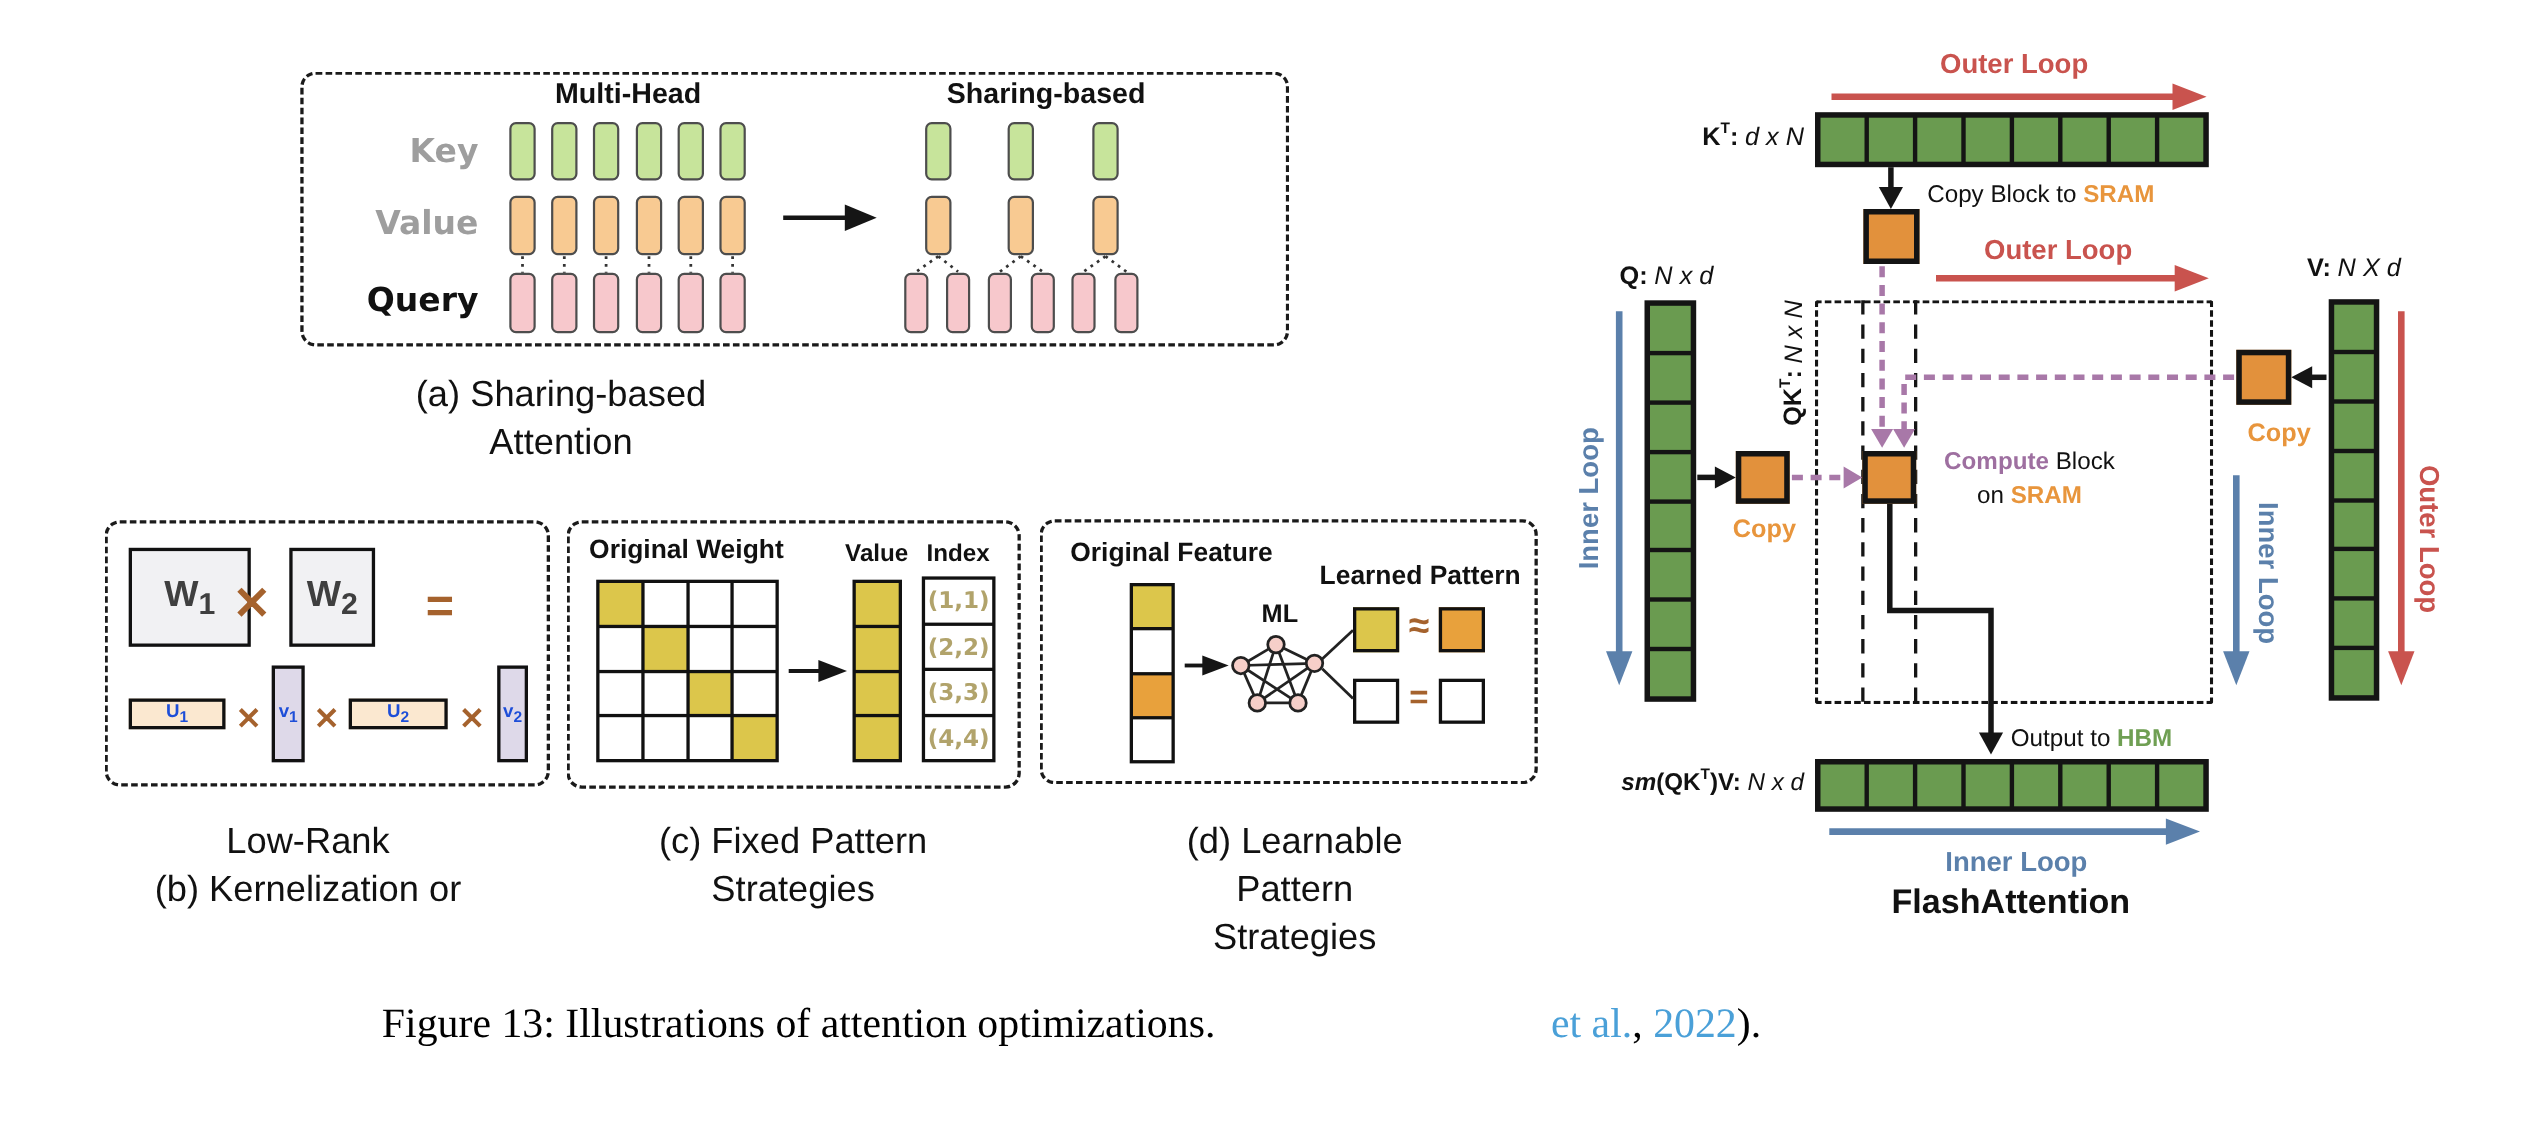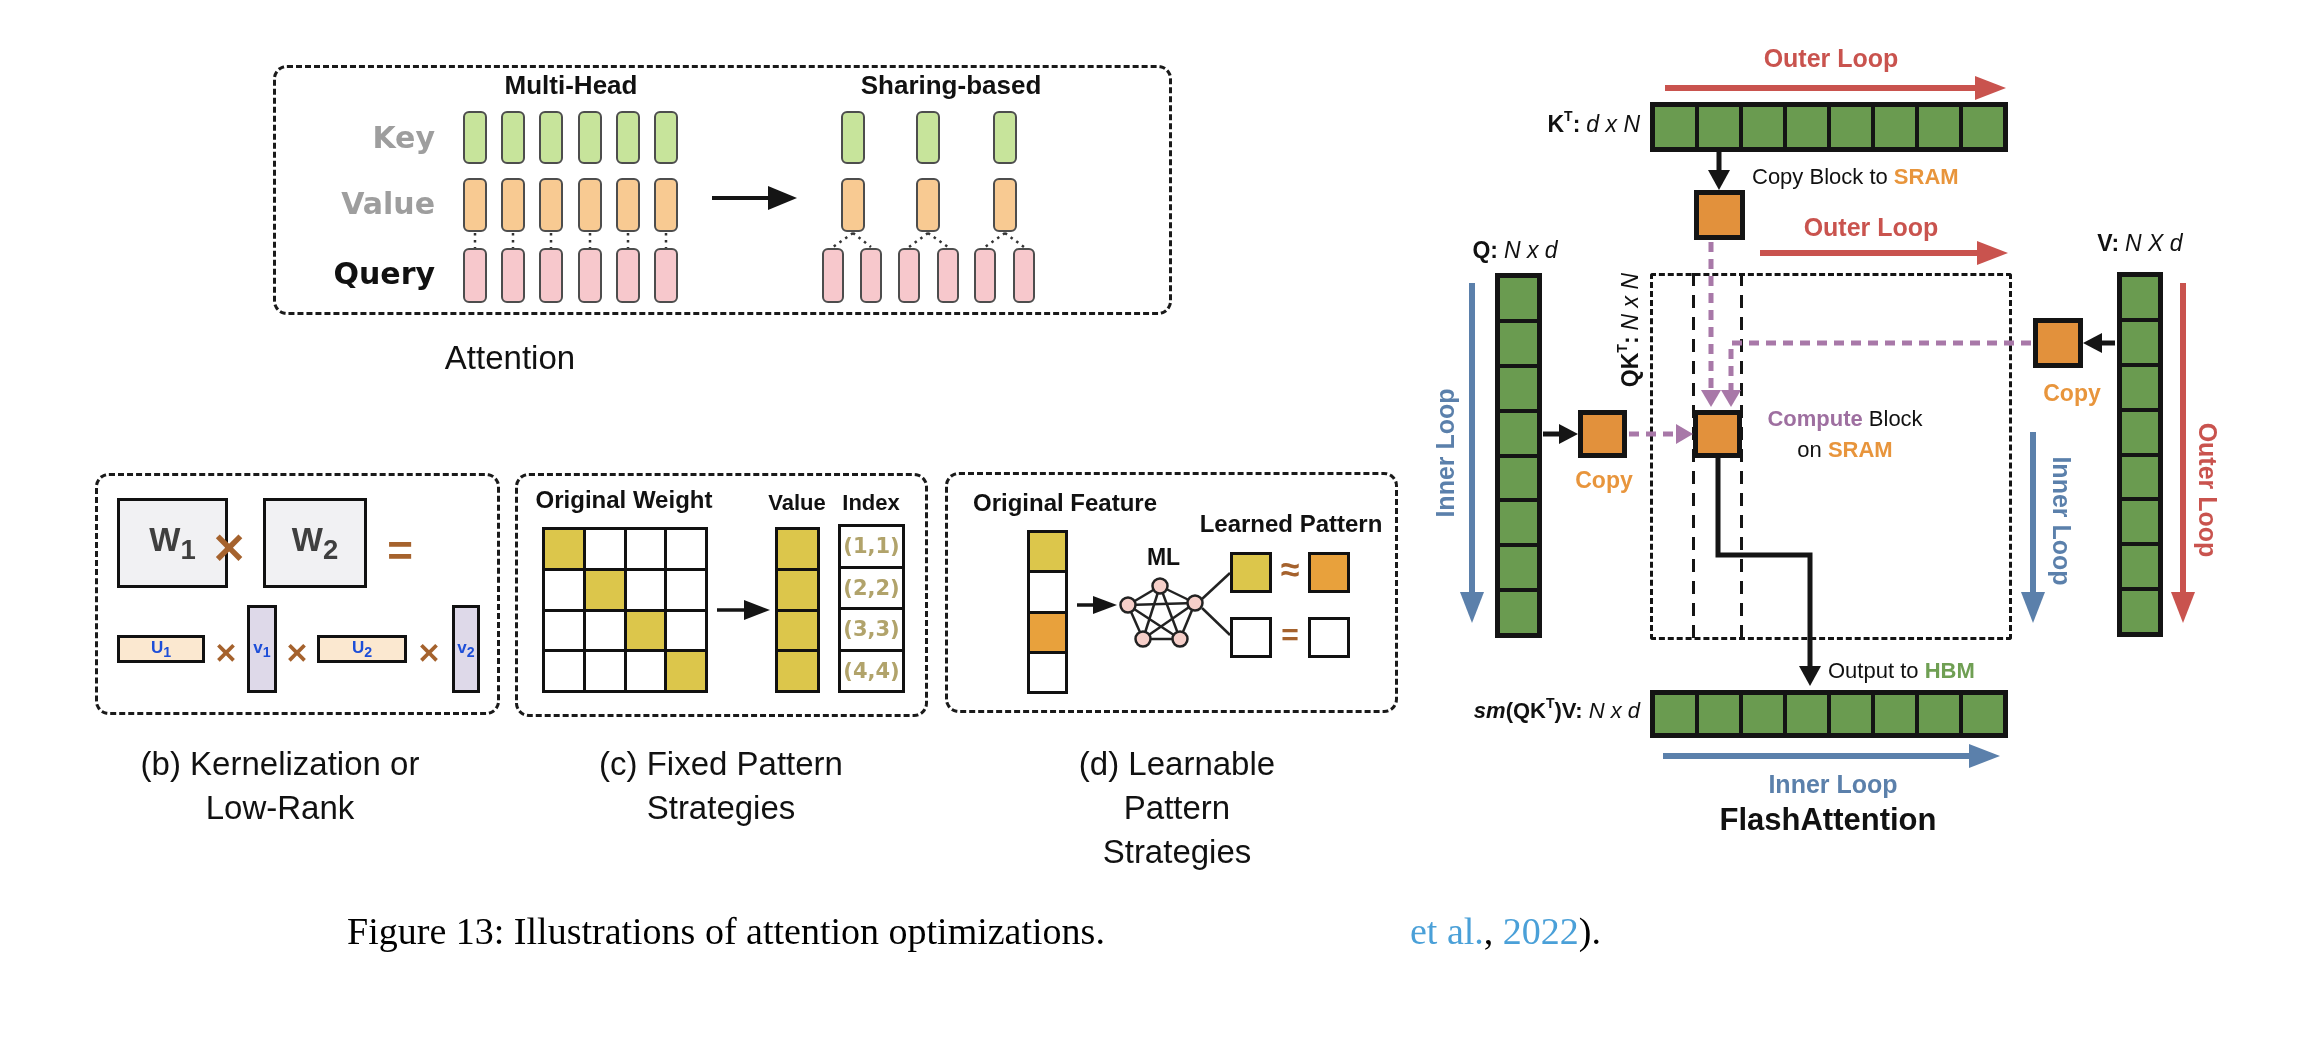--- a/index.html
+++ b/index.html
@@ -103,50 +103,51 @@
       <div class="abar" style="left: 916px; top: 178px; width: 24px; height: 54px; background: rgb(248, 202, 146);"></div>
       <div class="abar" style="left: 993px; top: 178px; width: 24px; height: 54px; background: rgb(248, 202, 146);"></div>
       <div class="abar" style="left: 822px; top: 248px; width: 22px; height: 55px; background: rgb(247, 200, 204);"></div>
       <div class="abar" style="left: 860px; top: 248px; width: 22px; height: 55px; background: rgb(247, 200, 204);"></div>
       <div class="abar" style="left: 898px; top: 248px; width: 22px; height: 55px; background: rgb(247, 200, 204);"></div>
       <div class="abar" style="left: 937px; top: 248px; width: 22px; height: 55px; background: rgb(247, 200, 204);"></div>
       <div class="abar" style="left: 974px; top: 248px; width: 22px; height: 55px; background: rgb(247, 200, 204);"></div>
       <div class="abar" style="left: 1013px; top: 248px; width: 22px; height: 55px; background: rgb(247, 200, 204);"></div>
     </div>
   <div class="panel-caption" style="left:360px;top:336px;width:300px;">
+    <div>(a) Sharing-based</div>
     <div>Attention</div>
   </div>
 
   <div class="dashbox" style="left:95px;top:473px;width:405px;height:242px;"></div>
   <div class="bblock" style="left:117px;top:498px;width:111px;height:90px;background:var(--gray-fill,#f1f1f3);">
     <span class="wlab"><span>W</span><sub>1</sub></span>
   </div>
   <div class="opx brown" style="left:210px;top:524px;width:38px;font-size:42px;">✕</div>
-  <div class="bblock" style="left:263px;top:498px;width:104px;height:90px;background:var(--gray-fill,#f1f1f3);text-align:center;">
+  <div class="bblock" style="left:263px;top:498px;width:78px;height:90px;background:var(--gray-fill,#f1f1f3);text-align:center;">
     <span class="wlab"><span>W</span><sub>2</sub></span>
   </div>
   <div class="opx brown" style="left:380px;top:526px;width:40px;font-size:44px;">=</div>
   <div class="bblock" style="left:117px;top:635px;width:88px;height:28px;background:var(--peach,#fbe8d0);">
     <span class="smlab"><span>U</span><sub>1</sub></span>
   </div>
   <div class="opx brown" style="left:211px;top:637px;width:30px;font-size:28px;">✕</div>
   <div class="bblock" style="left:247px;top:605px;width:30px;height:88px;background:var(--lavender,#ded9e9);">
     <span class="smlab"><span>v</span><sub>1</sub></span>
   </div>
   <div class="opx brown" style="left:282px;top:637px;width:30px;font-size:28px;">✕</div>
   <div class="bblock" style="left:317px;top:635px;width:90px;height:28px;background:var(--peach,#fbe8d0);">
     <span class="smlab"><span>U</span><sub>2</sub></span>
   </div>
   <div class="opx brown" style="left:414px;top:637px;width:30px;font-size:28px;">✕</div>
   <div class="bblock" style="left:452px;top:605px;width:28px;height:88px;background:var(--lavender,#ded9e9);">
     <span class="smlab"><span>v</span><sub>2</sub></span>
   </div>
   <div class="panel-caption" style="left:130px;top:742px;width:300px;">
+    <div>Low-Rank</div>
     <div>(b) Kernelization or</div>
-    <div>Low-Rank</div>
   </div>
 
   <div class="dashbox" style="left:515px;top:473px;width:413px;height:244px;"></div>
   <div class="txt bold ctr" style="left:514px;top:486px;width:220px;font-size:24px;">Original Weight</div>
   <div class="txt bold ctr" style="left:762px;top:490px;width:70px;font-size:22px;">Value</div>
   <div class="txt bold ctr" style="left:836px;top:490px;width:70px;font-size:22px;">Index</div>
   <div id="c-grid" class="cellgrid" style="left:542px;top:527px;width:166px;height:166px;grid-template-columns:repeat(4,1fr);grid-template-rows:repeat(4,1fr);">
       <div style="background: rgb(220, 198, 75);"></div>
       <div></div>
       <div></div>

